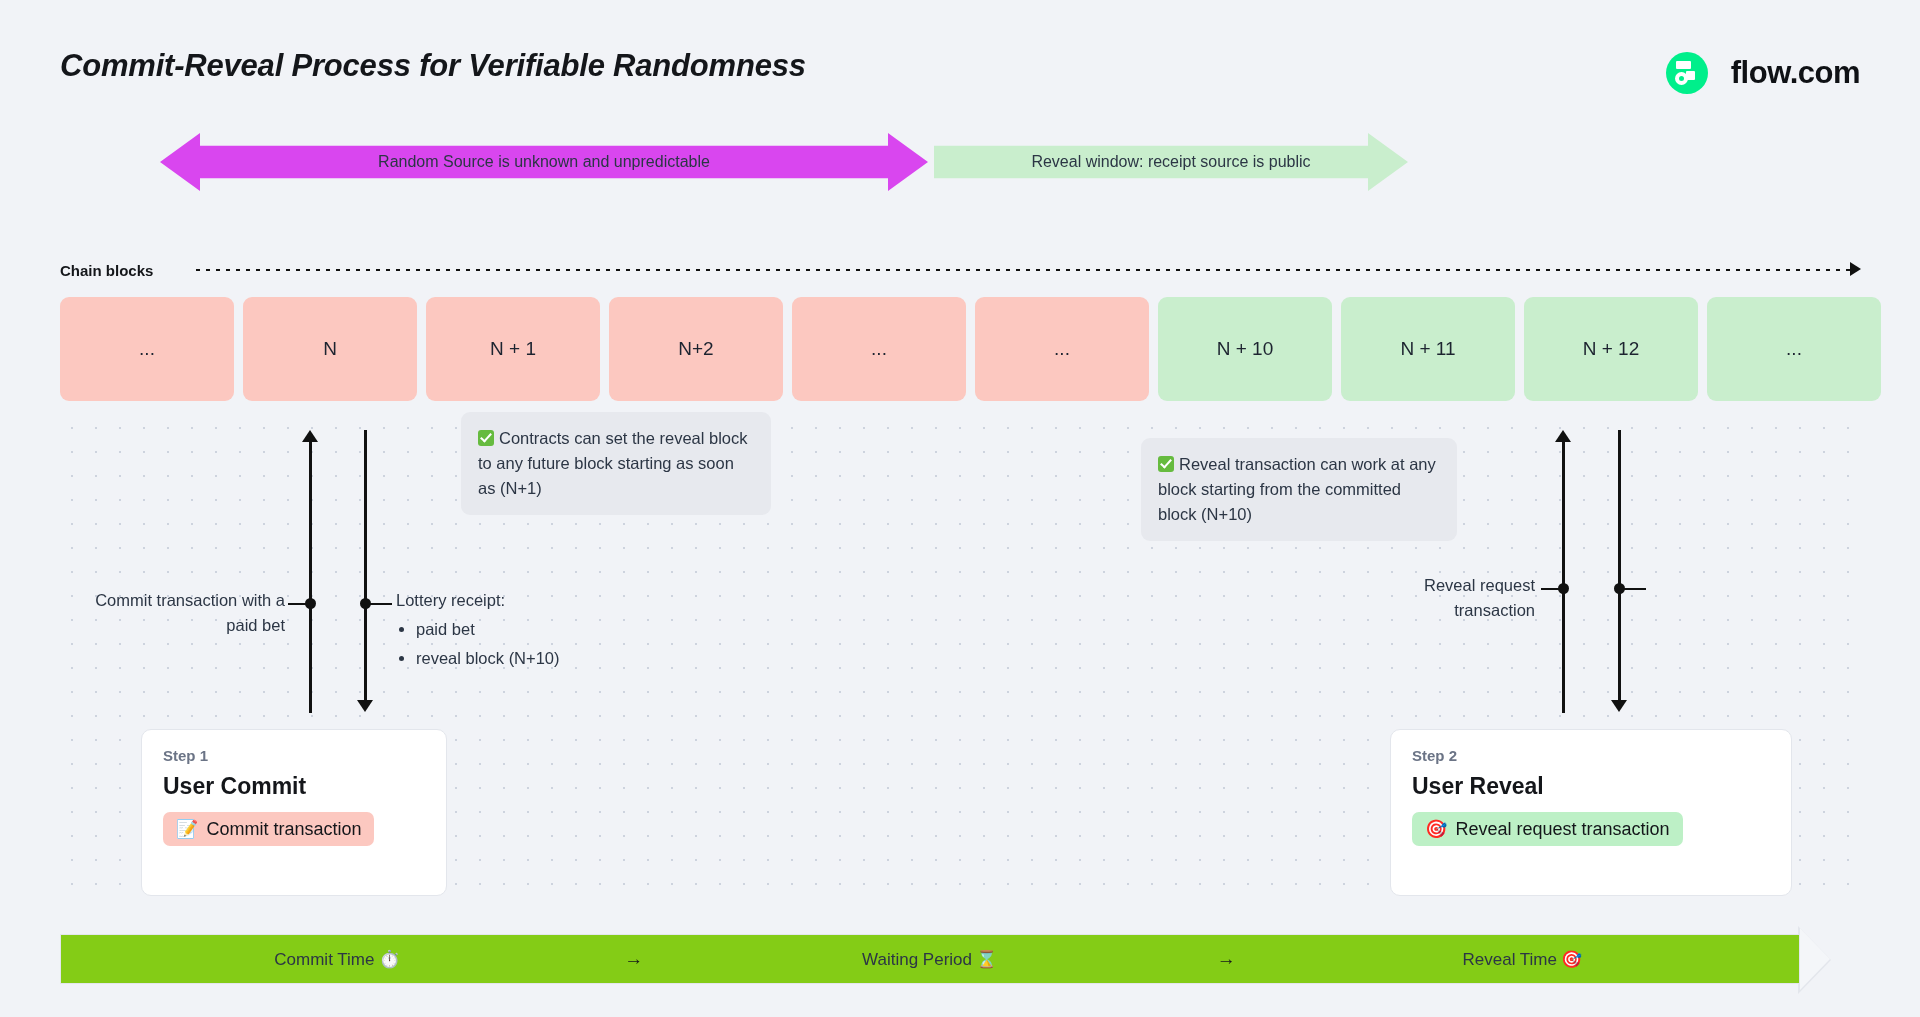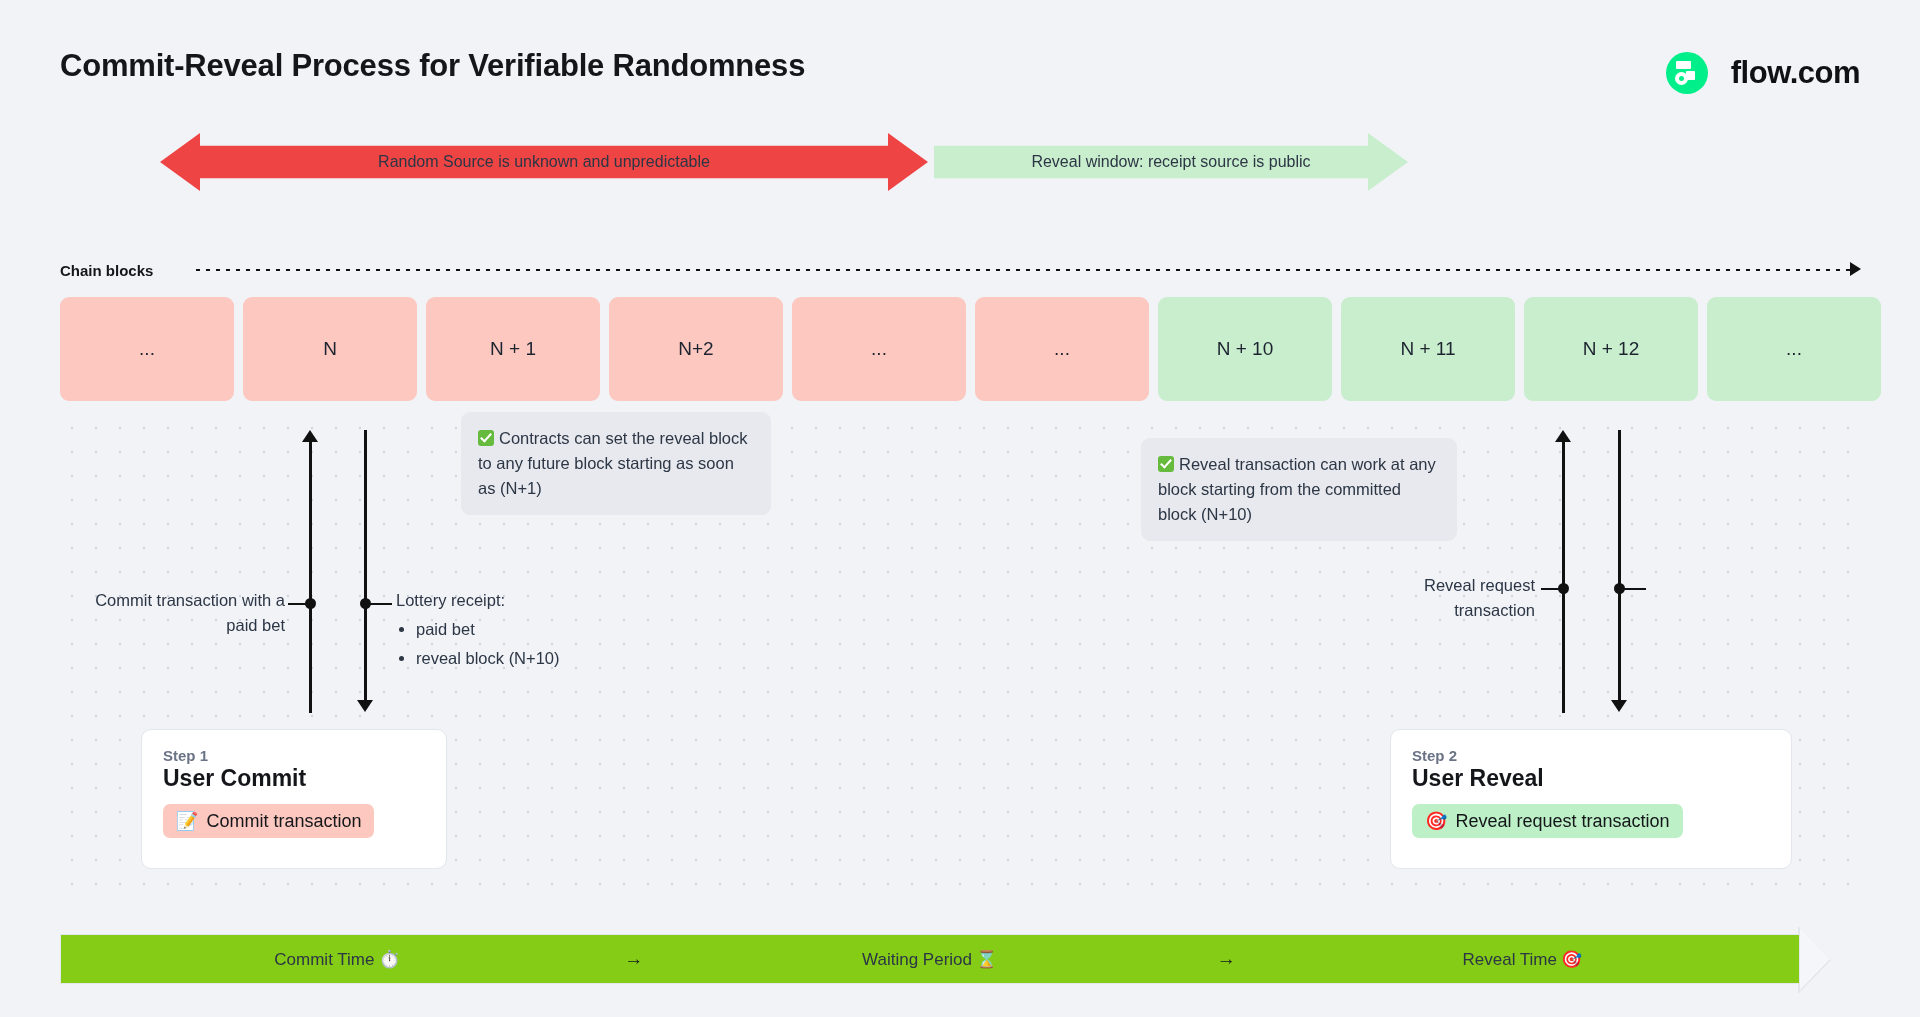--- a/index.html
+++ b/index.html
@@ -11,41 +11,42 @@
     overflow:hidden;
     position:relative;
   }
   .stage{position:absolute;inset:0;}
 
   
   .title{
     position:absolute;left:60px;top:48px;
     font-size:31px;font-weight:bold;color:#14161a;
     letter-spacing:-0.2px;
+    font-style:italic;
   }
   .brand{
     position:absolute;right:60px;top:52px;
     display:flex;align-items:center;gap:23px;
   }
   .brand-mark{
     width:42px;height:42px;border-radius:50%;
     background:#00ef8b;position:relative;flex:none;
   }
   .brand-mark .b1{position:absolute;left:10px;top:9px;width:15px;height:8px;background:#fff;border-radius:1px;}
   .brand-mark .b2{position:absolute;left:20px;top:19px;width:9px;height:9px;background:#fff;border-radius:1px;}
   .brand-mark .b3{position:absolute;left:9px;top:20px;width:13px;height:13px;border:4px solid #fff;border-radius:50%;box-sizing:border-box;}
   .brand-text{font-size:31px;font-weight:bold;color:#0f1115;letter-spacing:-0.5px;}
 
   
   .banners{position:absolute;left:160px;top:133px;width:1260px;height:58px;}
   .banner{position:absolute;top:0;height:58px;display:flex;align-items:center;justify-content:center;}
   .banner .lbl{font-size:16px;color:#2c3645;position:relative;z-index:2;}
   .banner-pink{
     left:0;width:768px;
-    background:#ef4444;
+    background:#d946ef;
     clip-path:polygon(0 50%, 40px 0, 40px 22%, calc(100% - 40px) 22%, calc(100% - 40px) 0, 100% 50%, calc(100% - 40px) 100%, calc(100% - 40px) 78%, 40px 78%, 40px 100%);
   }
   .banner-green{
     left:774px;width:474px;
     background:#c9eecd;
     clip-path:polygon(0 22%, calc(100% - 40px) 22%, calc(100% - 40px) 0, 100% 50%, calc(100% - 40px) 100%, calc(100% - 40px) 78%, 0 78%);
   }
 
   
   .chain-label{
@@ -95,24 +96,24 @@
 
   
   .ann{position:absolute;font-size:16.5px;line-height:1.5;color:#2c3645;}
   .ann.r{text-align:right;}
   .ann ul{margin:4px 0 0 0;padding-left:20px;}
   .ann li{margin-top:4px;}
 
   
   .card{
     position:absolute;background:#fff;border:1px solid #e3e6ec;border-radius:10px;
-    width:306px;height:140px;padding:17px 21px;box-sizing:border-box;
+    width:306px;height:167px;padding:17px 21px;box-sizing:border-box;
   }
   .card .step{font-size:15px;font-weight:bold;color:#6b7486;}
-  .card .name{font-size:23px;font-weight:bold;color:#14161a;margin-top:1px;}
+  .card .name{font-size:23px;font-weight:bold;color:#14161a;margin-top:9px;}
   .chip{
     display:inline-flex;align-items:center;gap:8px;margin-top:12px;
     padding:6px 13px;border-radius:7px;font-size:18px;color:#14161a;
   }
   .chip.pink{background:#fcc8c0;}
   .chip.green{background:#bdf0c6;}
 
   
   .timeline{
     position:absolute;left:60px;top:934px;width:1740px;height:50px;

